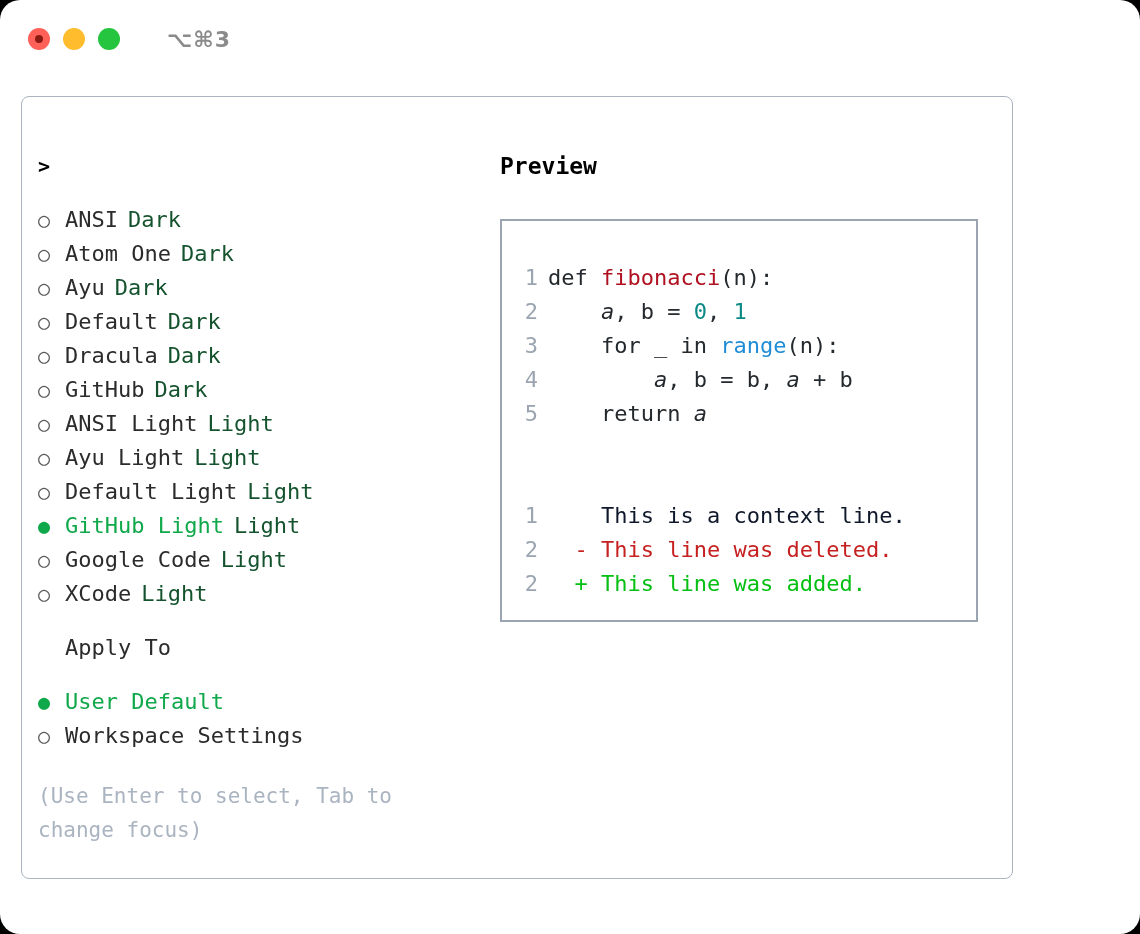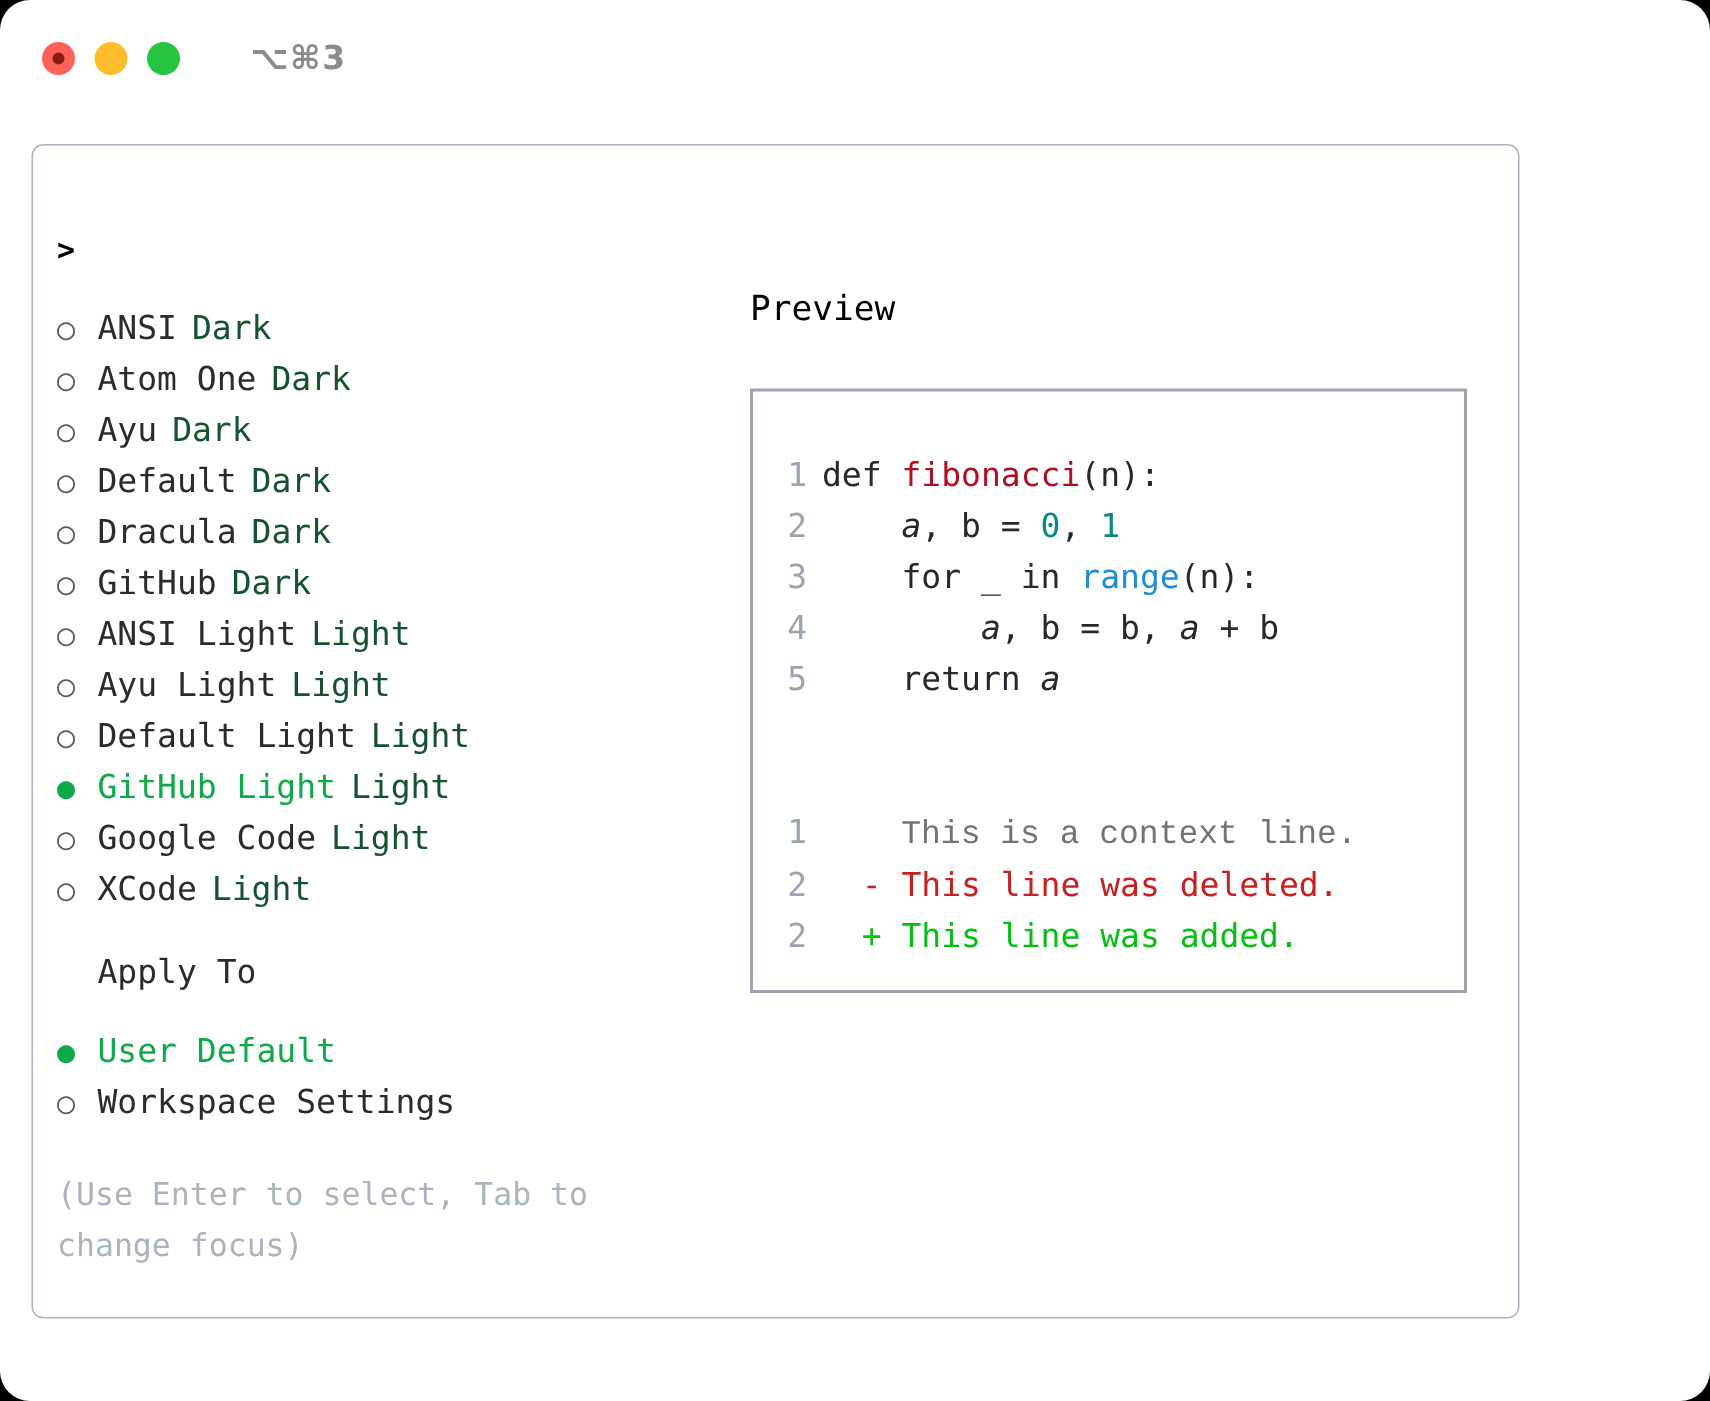--- a/index.html
+++ b/index.html
@@ -138,25 +138,24 @@
     white-space: pre-wrap;
   }
 
   
   .right-col {
     flex: 1;
     padding: 52px 0 0 18px;
   }
   .preview-title {
     font-size: 23px;
-    font-weight: 400;
+    font-weight: 700;
     color: #000000;
     line-height: 34px;
     margin-bottom: 36px;
-    margin-top: 40px;
   }
 
   .code-box {
     width: 478px;
     height: 403px;
     border: 2px solid #9aa5b1;
     background: #ffffff;
     padding: 40px 0 0 0;
   }
 
@@ -177,21 +176,21 @@
   }
   .code-text { padding-left: 0; }
 
   .tok-fn    { color: #b01020; }
   .tok-num   { color: #0b8a85; }
   .tok-kw    { color: #1f8dd6; text-align: right; }
   .tok-var   { font-style: italic; }
 
   .blank-line { height: 34px; }
 
-  .diff-ctx { color: #737373; font-family: Liberation Mono, monospace; }
+  .diff-ctx { color: #0f172a; }
   .diff-del { color: #c62020; }
   .diff-add { color: #05bf12; }
 </style>
 </head>
 <body>
 
 <div class="window">
 
   <div class="titlebar">
     <div class="traffic-lights">

